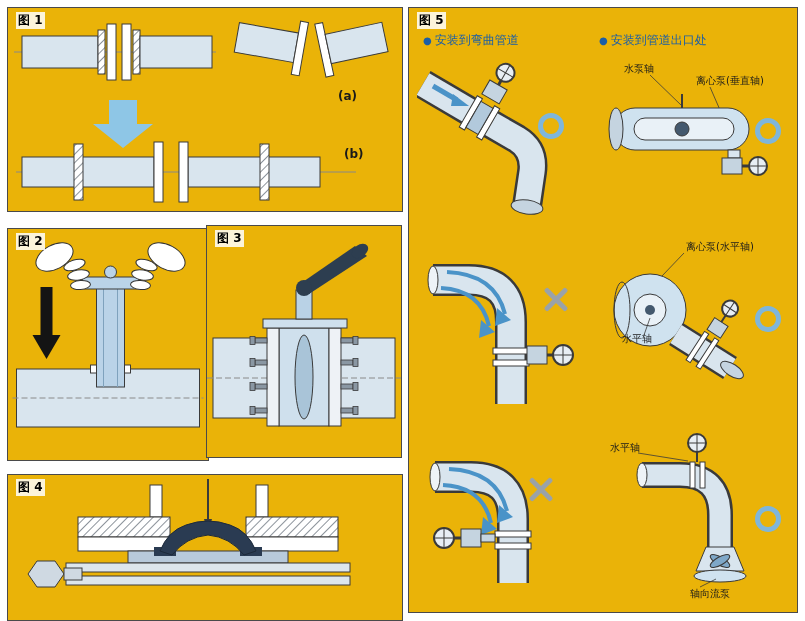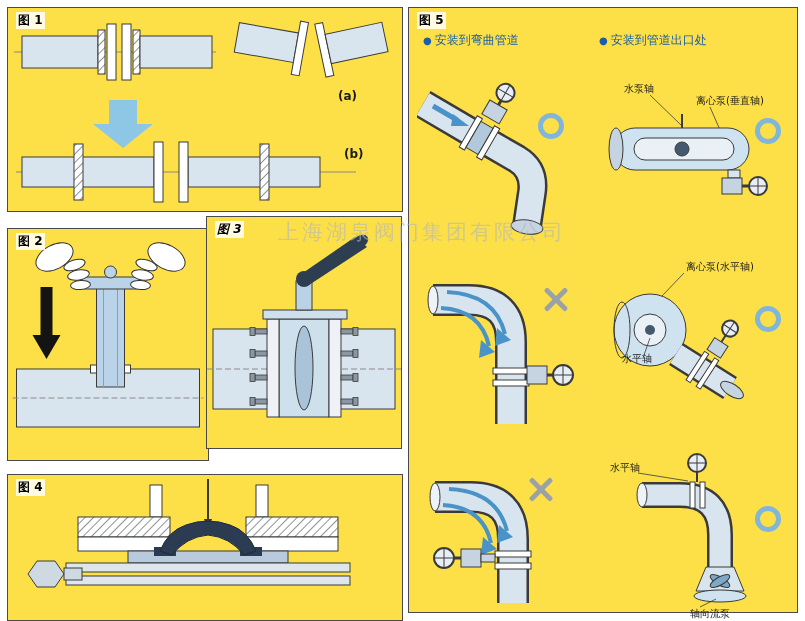--- a/index.html
+++ b/index.html
@@ -1,26 +1,26 @@
 <!DOCTYPE html>
 <html><head>
 <meta charset="utf-8">
 <style>
   html,body{margin:0;padding:0;background:#fff;}
   .page{position:relative;width:805px;height:621px;background:#fff;
         font-family:"DejaVu Sans","Liberation Sans",sans-serif;overflow:hidden;}
-  .panel{position:absolute;border:1px solid #4a4a4a;background:#fde047;box-sizing:border-box;}
+  .panel{position:absolute;border:1px solid #4a4a4a;background:#eab308;box-sizing:border-box;}
   .fig-label{position:absolute;top:4px;left:8px;font-size:12px;font-weight:bold;color:#000;
              background:rgba(255,255,255,.85);padding:0 2px;z-index:5;}
   svg{display:block;width:100%;height:100%;}
   svg text{font-family:"DejaVu Sans","Liberation Sans",sans-serif;fill:#1a1a1a;}
   
   #fig5 .f5-header{position:absolute;font-size:12px;font-weight:normal;color:#1b5ea6;z-index:5;white-space:nowrap;}
   #fig5 .bullet{color:#1b5ea6;font-size:10px;margin-right:3px;}
-  .cell{position:absolute;margin-top:20px;}
+  .cell{position:absolute;}
   .mark-circle{position:absolute;width:16px;height:16px;border:5px solid #7fb6da;border-radius:50%;z-index:6;}
   .mark-cross{position:absolute;width:28px;height:28px;z-index:6;}
   .mark-cross::before,.mark-cross::after{content:"";position:absolute;left:-1px;top:12px;width:30px;height:5px;
       background:#9aa2a8;border-radius:2px;}
   .mark-cross::before{transform:rotate(45deg);}
   .mark-cross::after{transform:rotate(-45deg);}
   .watermark{position:absolute;left:278px;top:218px;font-size:21px;letter-spacing:3px;color:#b7b7b7;
              opacity:.6;z-index:40;pointer-events:none;white-space:nowrap;}
 </style>
 </head>
@@ -98,21 +98,21 @@
       </g>
       <g stroke="#333" fill="#fff">
         <ellipse cx="154" cy="28" rx="20" ry="12" transform="rotate(28 154 28)"></ellipse>
         <ellipse cx="134" cy="36" rx="11" ry="5" transform="rotate(18 134 36)"></ellipse>
         <ellipse cx="130" cy="46" rx="11" ry="5" transform="rotate(10 130 46)"></ellipse>
         <ellipse cx="128" cy="56" rx="10" ry="4.5" transform="rotate(4 128 56)"></ellipse>
       </g>
     </svg>
   </div>
 
-  <div class="panel" id="fig3" style="left:206px;top:216px;width:196px;height:233px;font-style:italic;">
+  <div class="panel" id="fig3" style="left:206px;top:225px;width:196px;height:233px;">
     <div class="fig-label">图 3</div>
     <svg viewBox="0 0 194 231">
       <g>
         <rect x="6" y="112" width="56" height="80" fill="#d9e5ee" stroke="#3a3a3a"></rect>
         <rect x="132" y="112" width="56" height="80" fill="#d9e5ee" stroke="#3a3a3a"></rect>
         <line x1="0" y1="152" x2="194" y2="152" stroke="#8a8a8a" stroke-dasharray="6 3"></line>
       </g>
       <g>
         <rect x="72" y="102" width="50" height="98" fill="#cfe0ed" stroke="#3a3a3a"></rect>
         <ellipse cx="97" cy="151" rx="9" ry="42" fill="#a9c4d8" stroke="#3a3a3a"></ellipse>
@@ -356,15 +356,14 @@
     </div>
 
     <div class="mark-circle" style="left:129px;top:105px;"></div>
     <div class="mark-circle" style="left:346px;top:110px;"></div>
     <div class="mark-cross" style="left:133px;top:277px;"></div>
     <div class="mark-circle" style="left:346px;top:298px;"></div>
     <div class="mark-cross" style="left:118px;top:467px;"></div>
     <div class="mark-circle" style="left:346px;top:498px;"></div>
   </div>
 
-  <div class="watermark">上海湖泉阀门集团有限公司</div>
 
 </div>
 
 </body></html>

